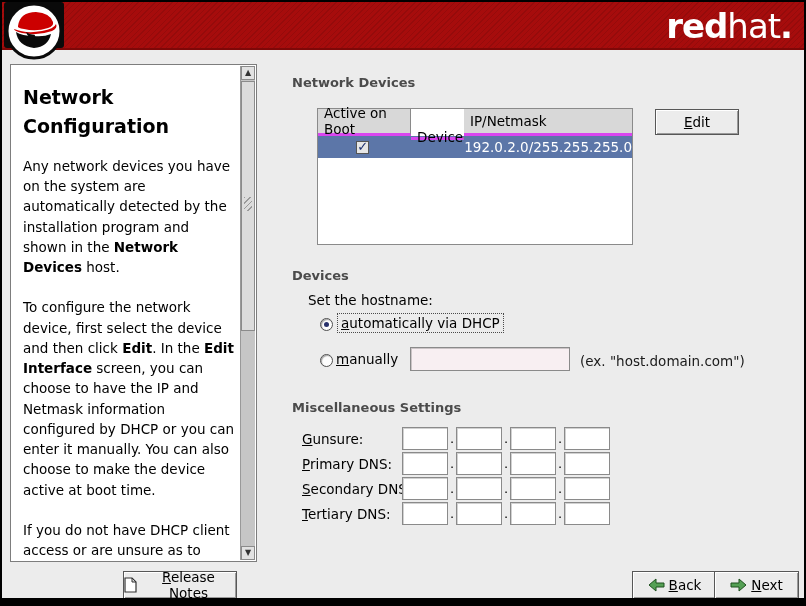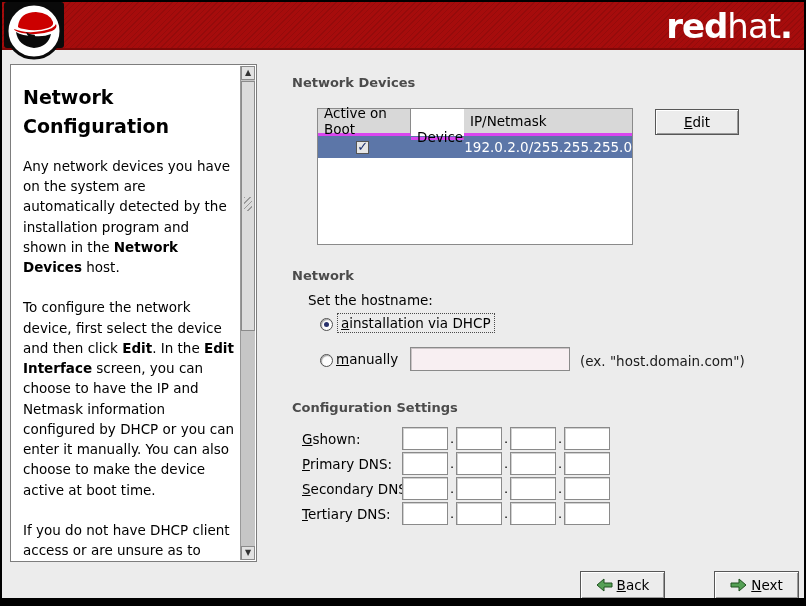--- a/index.html
+++ b/index.html
@@ -167,34 +167,34 @@
       </div>
       <div class="dev-cell c2">eth0</div>
       <div class="dev-cell c3">192.0.2.0/255.255.255.0</div>
     </div>
   </div>
 
   <button class="btn" style="left:653px;top:107px;width:84px;height:26px;">
     <span><span></span><span class="key">E</span><span>dit</span></span>
   </button>
 
-  <div class="section-label" style="left:290px;top:266px;">Network</div>
+  <div class="section-label" style="left:290px;top:266px;">Devices</div>
   <div class="plain" style="left:306px;top:290px;">Set the hostname:</div>
 
   <div class="radio selected" style="left:318px;top:316px;"></div>
-  <div class="radio-label focus-dotted" style="left:335px;top:311px;"><span></span><span class="key">a</span><span>installation via DHCP</span></div>
+  <div class="radio-label focus-dotted" style="left:335px;top:311px;"><span></span><span class="key">a</span><span>utomatically via DHCP</span></div>
 
   <div class="radio" style="left:318px;top:352px;"></div>
   <div class="radio-label" style="left:334px;top:349px;"><span></span><span class="key">m</span><span>anually</span></div>
   <input class="text-input hostname-input" value="" style="">
   <div class="plain hint" style="left:578px;top:351px;">(ex. "host.domain.com")</div>
 
-  <div class="section-label" style="left:290px;top:398px;">Configuration Settings</div>
-
-  <div class="plain" style="left:300px;top:429px;"><span></span><span class="key">G</span><span>shown:</span></div>
+  <div class="section-label" style="left:290px;top:398px;">Miscellaneous Settings</div>
+
+  <div class="plain" style="left:300px;top:429px;"><span></span><span class="key">G</span><span>unsure:</span></div>
   <div class="plain" style="left:300px;top:454px;"><span></span><span class="key">P</span><span>rimary DNS:</span></div>
   <div class="plain" style="left:300px;top:479px;"><span></span><span class="key">S</span><span>econdary DNS:</span></div>
   <div class="plain" style="left:300px;top:504px;"><span></span><span class="key">T</span><span>ertiary DNS:</span></div>
 
   <div class="octet-row" style="left:400px;top:425px;">
     <input class="octet" value="" style="">
       <span class="dot">.</span>
       <input class="octet" value="" style="">
       <span class="dot">.</span>
       <input class="octet" value="" style="">
@@ -223,22 +223,31 @@
     <input class="octet" value="" style="">
       <span class="dot">.</span>
       <input class="octet" value="" style="">
       <span class="dot">.</span>
       <input class="octet" value="" style="">
       <span class="dot">.</span>
       <input class="octet" value="" style="">
   </div>
 
 
-
-  <button class="btn" style="left:578px;top:569px;width:85px;height:28px;">
+  <button class="btn" style="left:121px;top:569px;width:114px;height:28px;">
+    <span class="icon-box">
+      <svg width="13" height="16" viewBox="0 0 13 16">
+        <path d="M1 1 h7 l4 4 v10 h-11 z" fill="#fff" stroke="#333" stroke-width="1.2"></path>
+        <path d="M8 1 l4 4 h-4 z" fill="#d8d8d8" stroke="#333" stroke-width="1"></path>
+      </svg>
+    </span>
+    <span><span></span><span class="key">R</span><span>elease Notes</span></span>
+  </button>
+
+  <button class="btn" style="left:630px;top:569px;width:85px;height:28px;">
     <span class="icon-box">
       <svg width="17" height="14" viewBox="0 0 17 14">
         <path d="M16 5 H8 V1 L1 7 L8 13 V9 H16 Z" fill="#55a055" stroke="#1e511e" stroke-width="1"></path>
       </svg>
     </span>
     <span><span></span><span class="key">B</span><span>ack</span></span>
   </button>
 
   <button class="btn" style="left:712px;top:569px;width:85px;height:28px;">
     <span class="icon-box">

